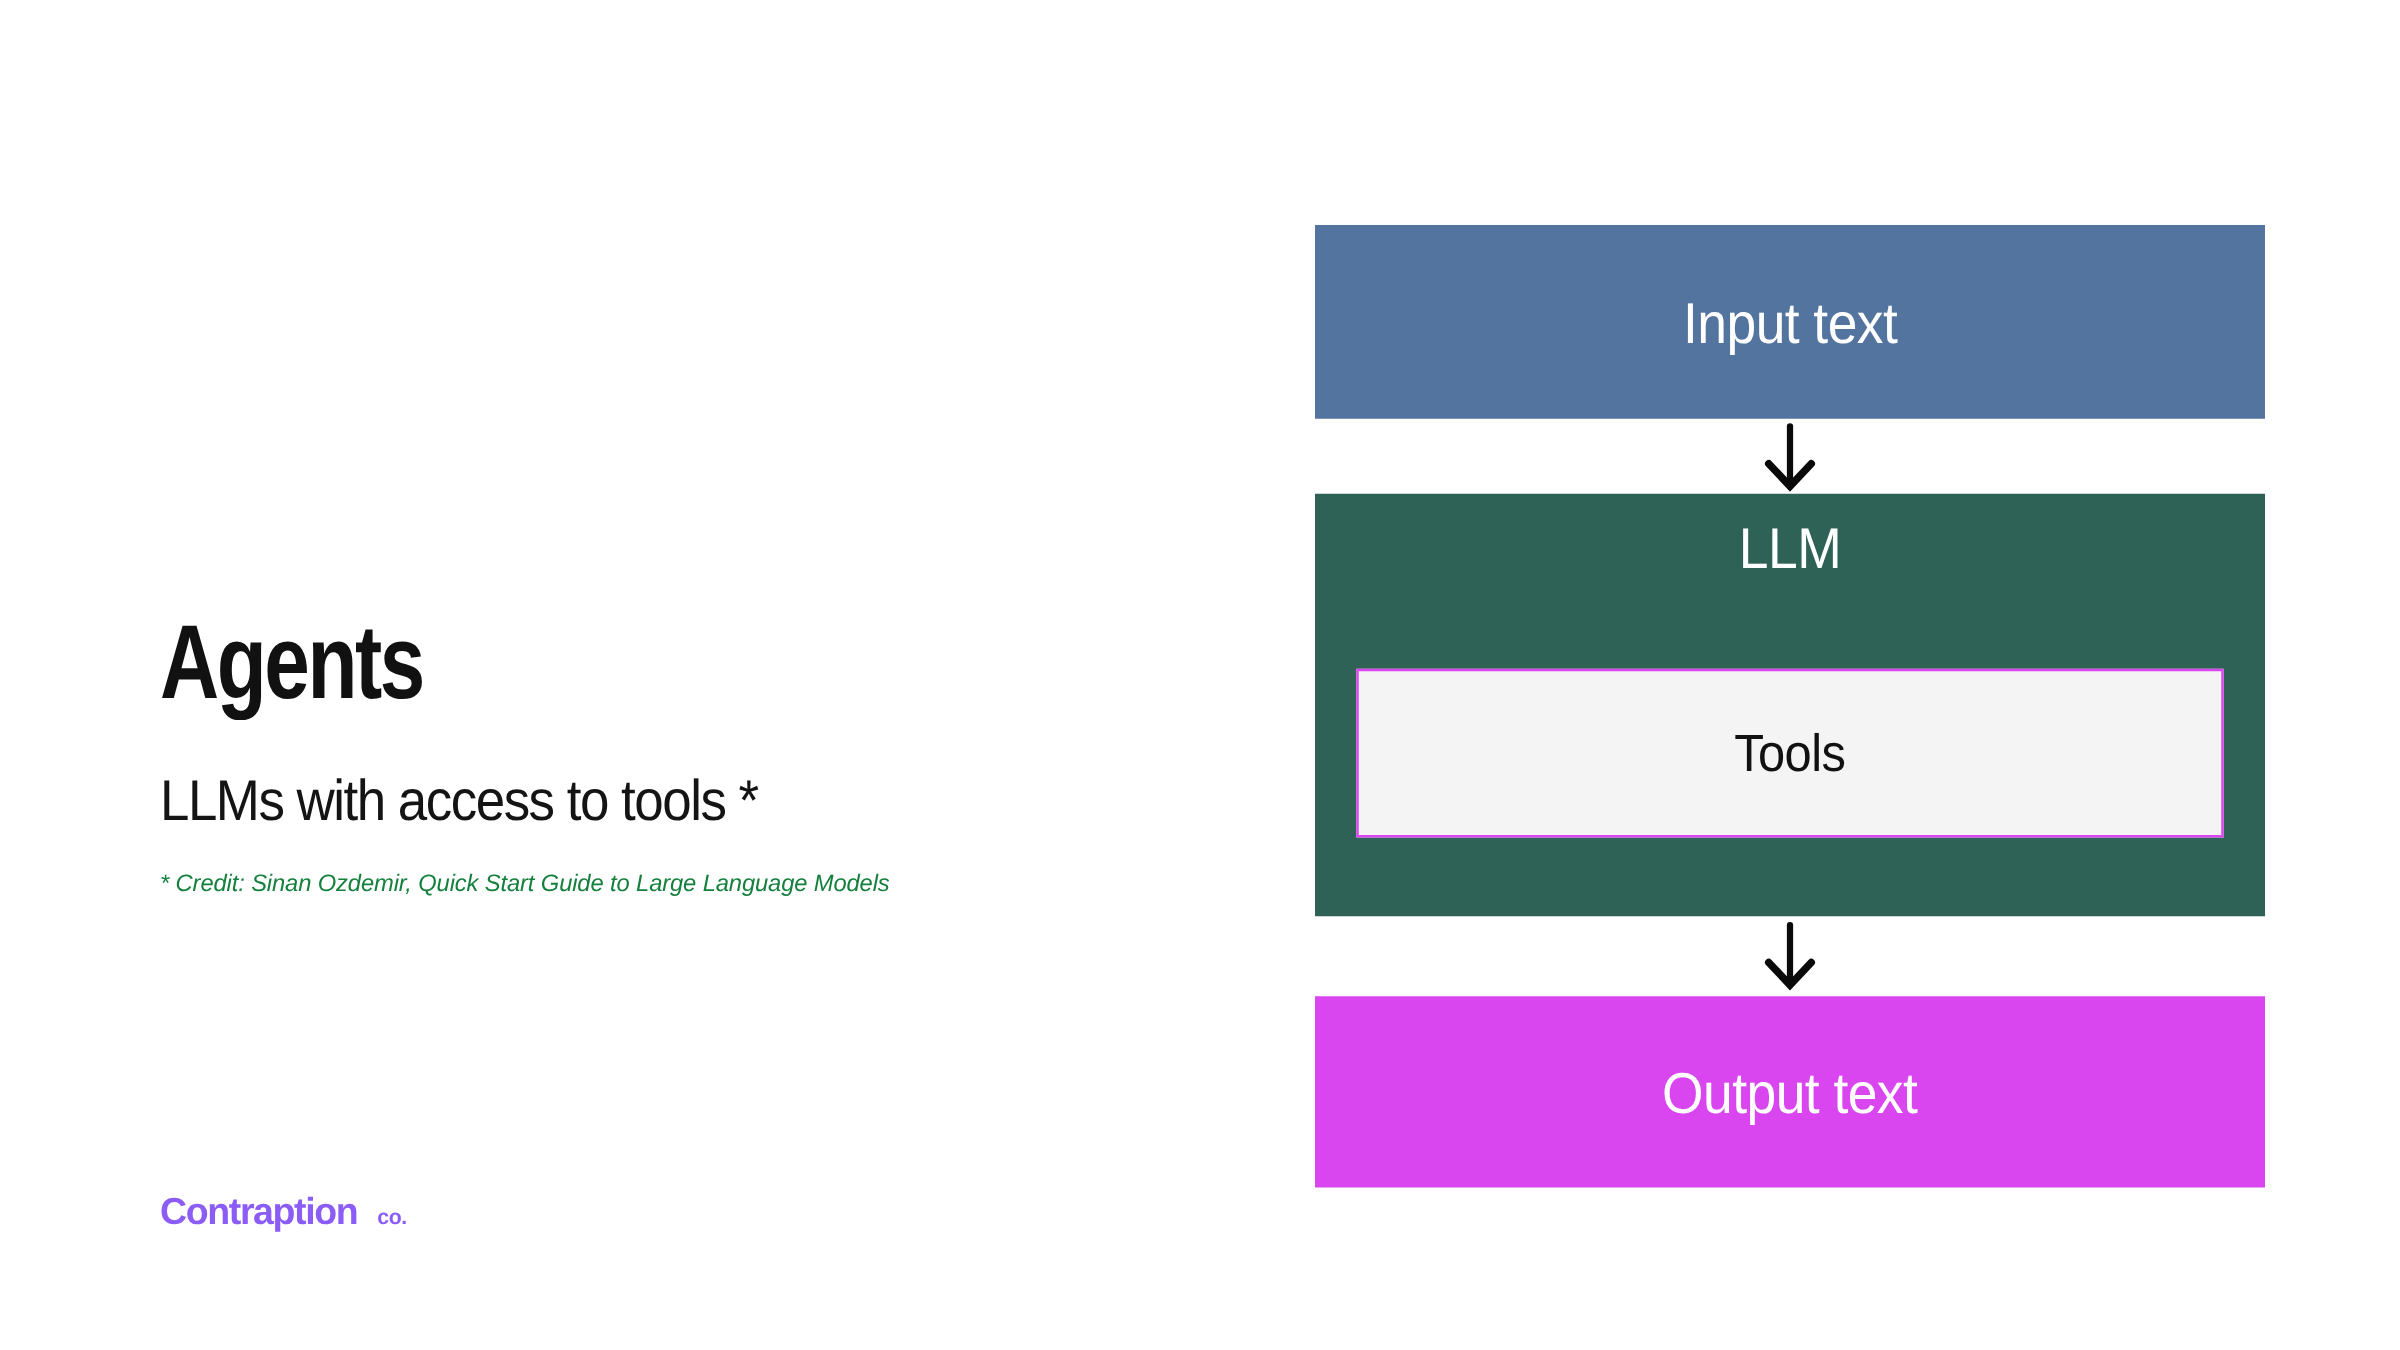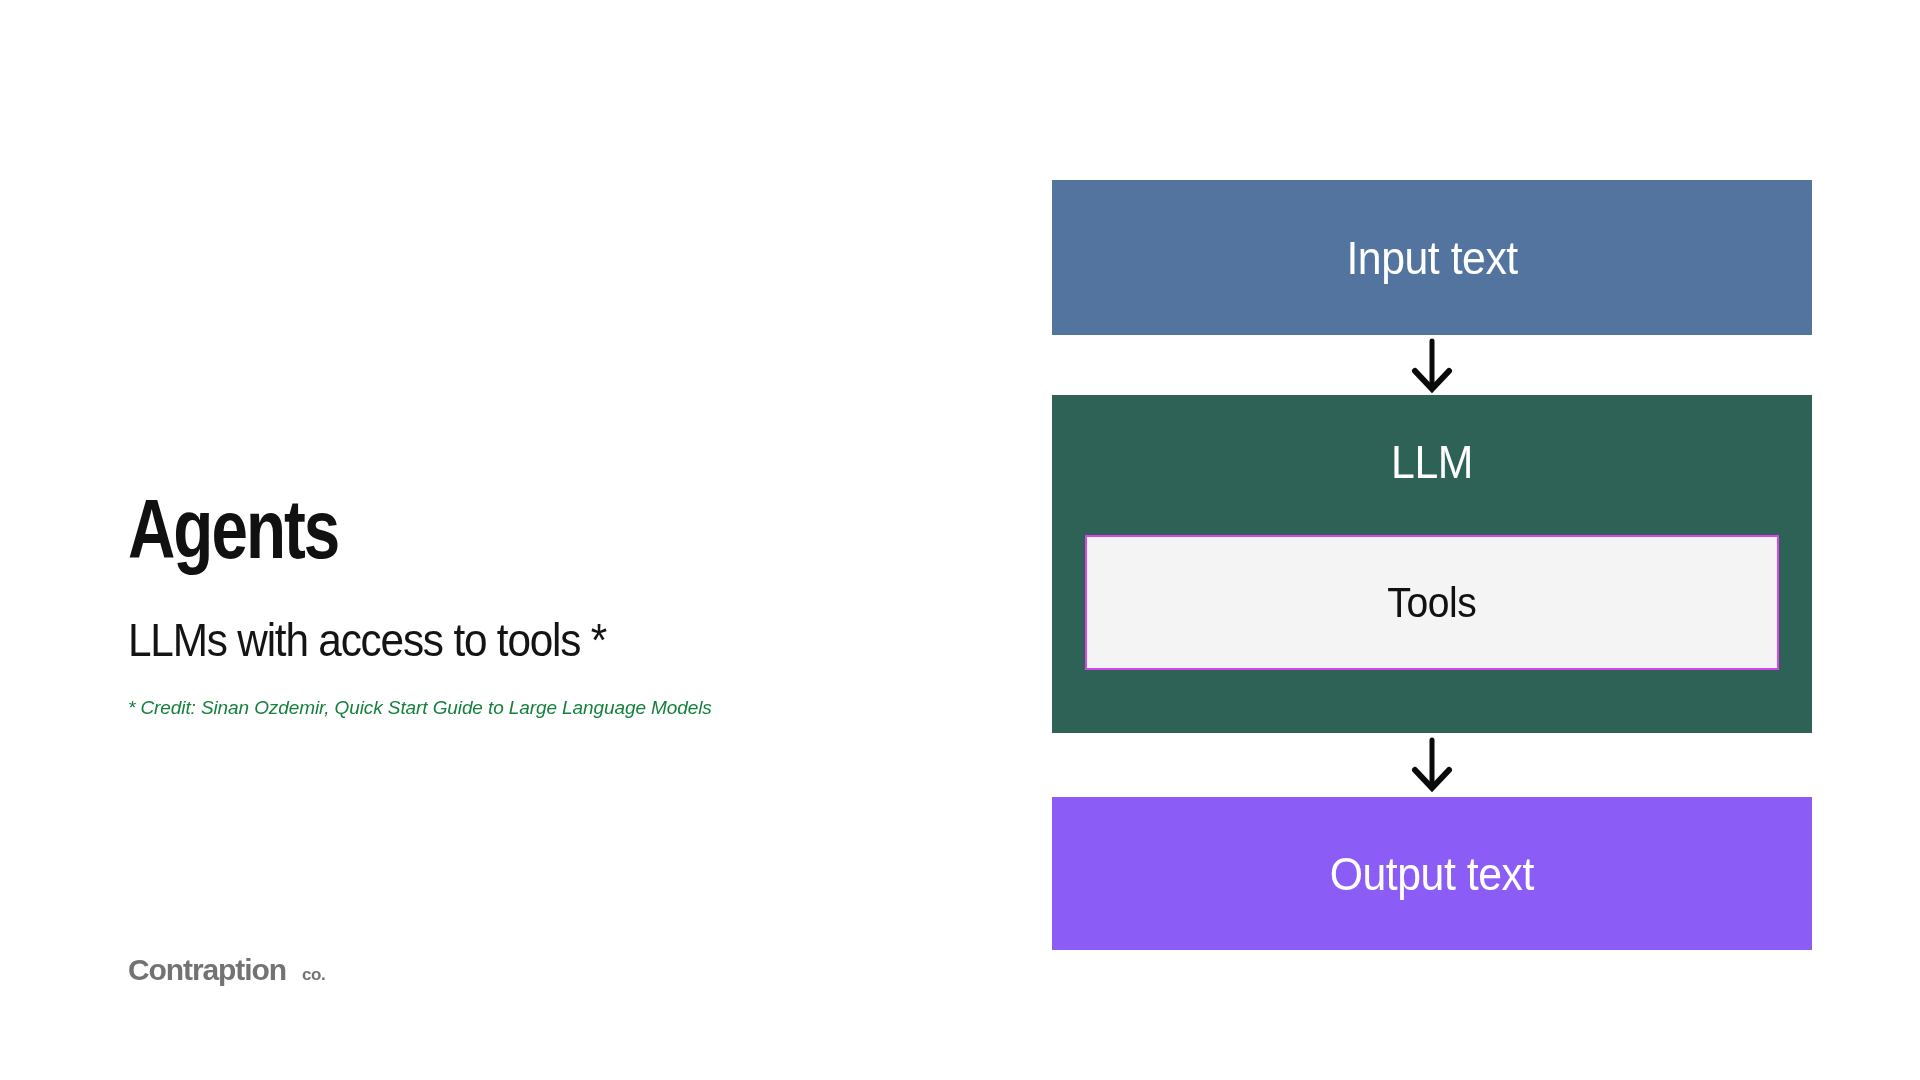--- a/index.html
+++ b/index.html
@@ -60,21 +60,21 @@
     white-space: nowrap;
   }
 
   
   .logo {
     position: absolute;
     left: 128px;
     top: 955px;
     display: flex;
     align-items: baseline;
-    color: #737373;
+    color: #8b5cf6;
     user-select: none;
   }
   .logo-main {
     font-family: "Liberation Sans", sans-serif;
     font-weight: 700;
     font-size: 30px;
     letter-spacing: -1.1px;
     line-height: 1;
   }
   .logo-suffix {
@@ -118,21 +118,21 @@
   .node-input .node-label {
     color: #ffffff;
     font-size: 46px;
   }
 
   .node-llm {
     top: 215px;
     height: 338px;
     flex-direction: column;
     justify-content: flex-start;
-    padding-top: 40px;
+    padding-top: 16px;
   }
   .node-llm > .node-label {
     color: #ffffff;
     font-size: 46px;
   }
 
   .tools-box {
     position: absolute;
     left: 33px;
     top: 140px;
@@ -205,17 +205,17 @@
     </div>
   </div>
 
   <div class="arrow arrow-2">
     <svg viewBox="0 0 56 56" width="56" height="56" aria-hidden="true">
       <line x1="28" y1="3" x2="28" y2="50" stroke="#0a0a0a" stroke-width="5" stroke-linecap="round"></line>
       <polyline points="11,33 28,51 45,33" fill="none" stroke="#0a0a0a" stroke-width="6" stroke-linecap="round" stroke-linejoin="miter"></polyline>
     </svg>
   </div>
 
-  <div class="node node-output" style="background:#8b5cf6;">
+  <div class="node node-output" style="background:#d946ef;">
     <span class="node-label">Output text</span>
   </div>
 
 </div>
 
 </body></html>

